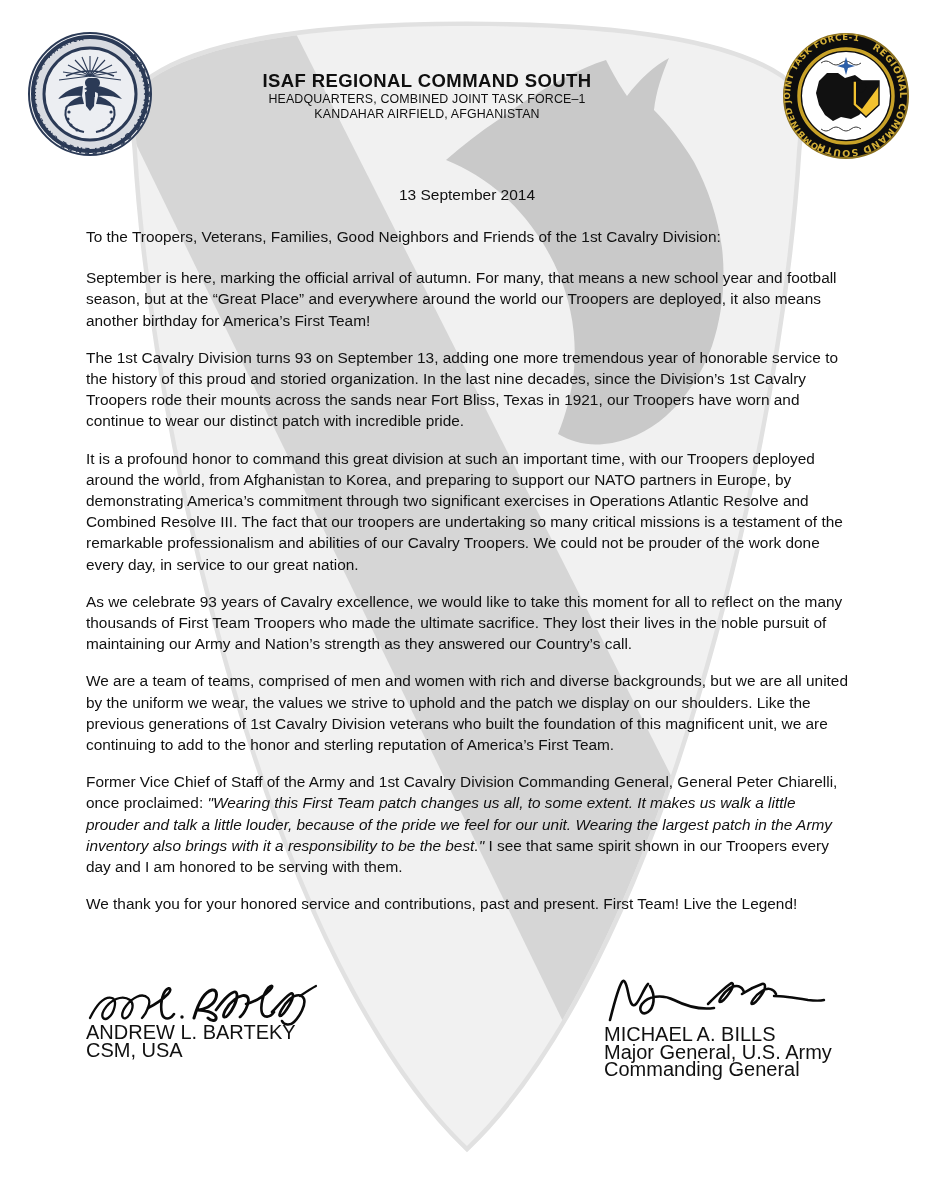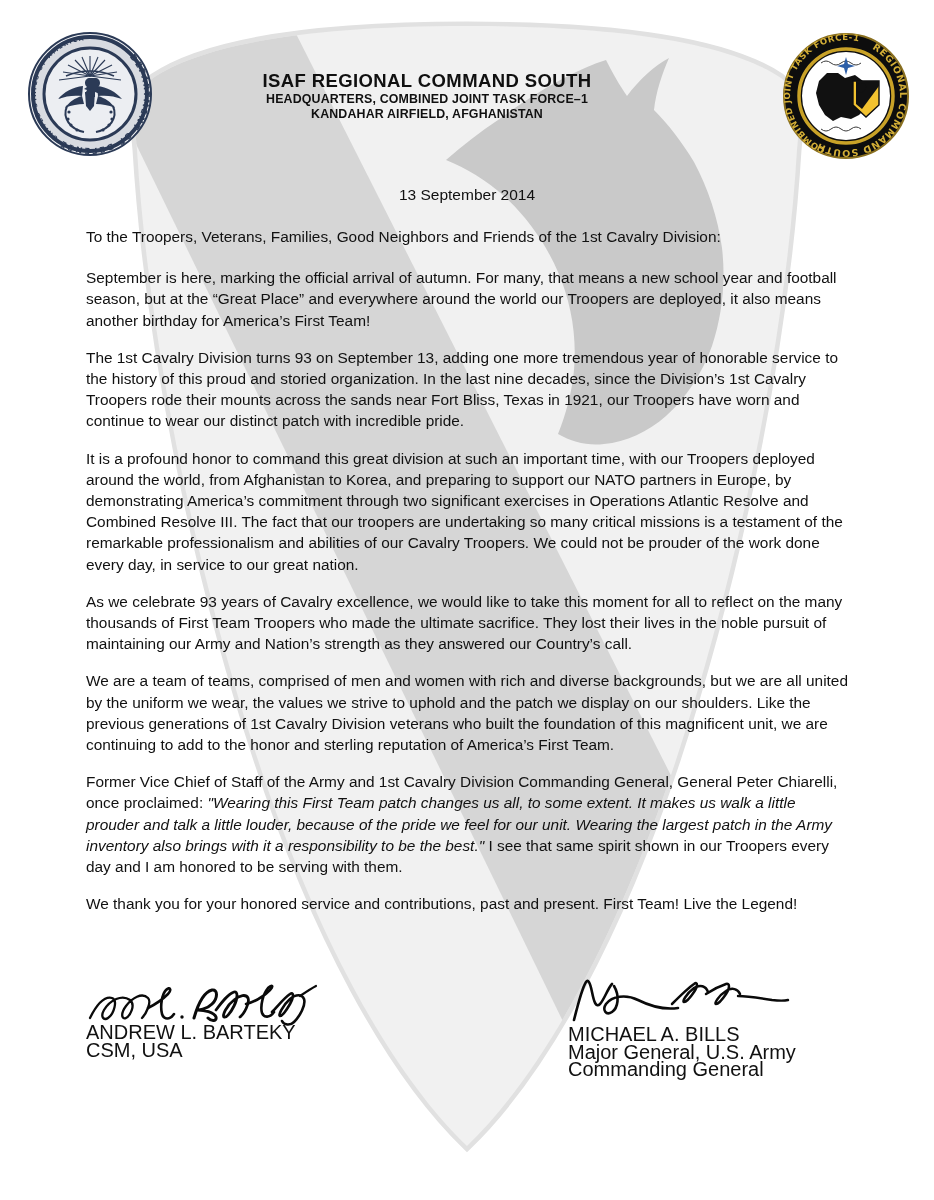--- a/index.html
+++ b/index.html
@@ -58,21 +58,21 @@
     color: #101010;
   }
   .lh-line1 {
     font-size: 18.5px;
     font-weight: bold;
     letter-spacing: 0.4px;
     line-height: 22px;
   }
   .lh-line2, .lh-line3, .lh-line4 {
     font-size: 12.4px;
-    font-weight: bold;
+    font-weight: normal;
     letter-spacing: 0.15px;
     line-height: 15px;
   }
   .date-line {
     position: absolute;
     left: 0;
     top: 186px;
     width: 934px;
     text-align: center;
     font-size: 15.5px;
@@ -94,21 +94,21 @@
   .content p.tight { margin-bottom: 17px; }
   .quote-italic { font-style: italic; }
 
   
   .sig-block {
     position: absolute;
     z-index: 2;
     color: #111111;
   }
   .sig-left  { left: 86px;  top: 984px; }
-  .sig-right { left: 568px; top: 974px; }
+  .sig-right { left: 604px; top: 974px; }
 
   .sig-mark {
     height: 40px;
     position: relative;
   }
   .sig-right .sig-mark { height: 52px; }
   .sig-name {
     font-size: 20px;
     line-height: 17.6px;
     white-space: nowrap;

